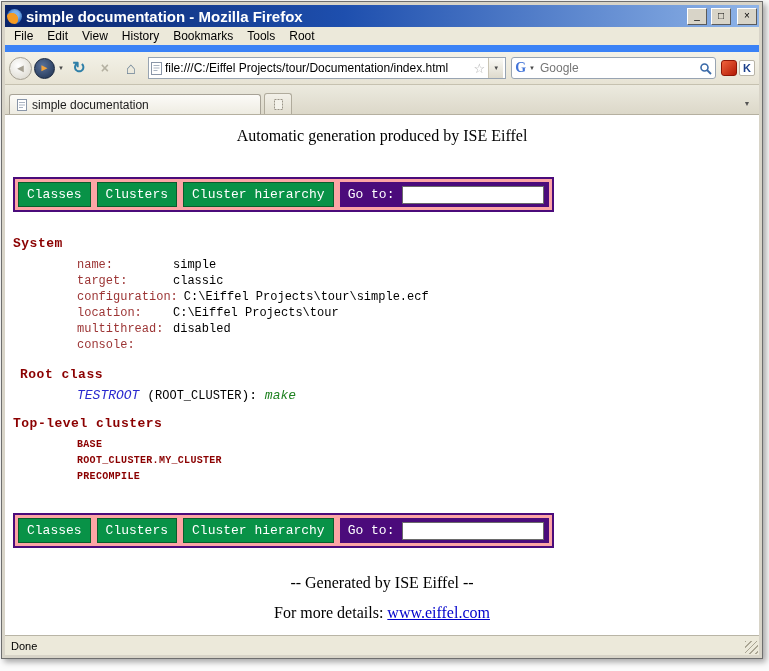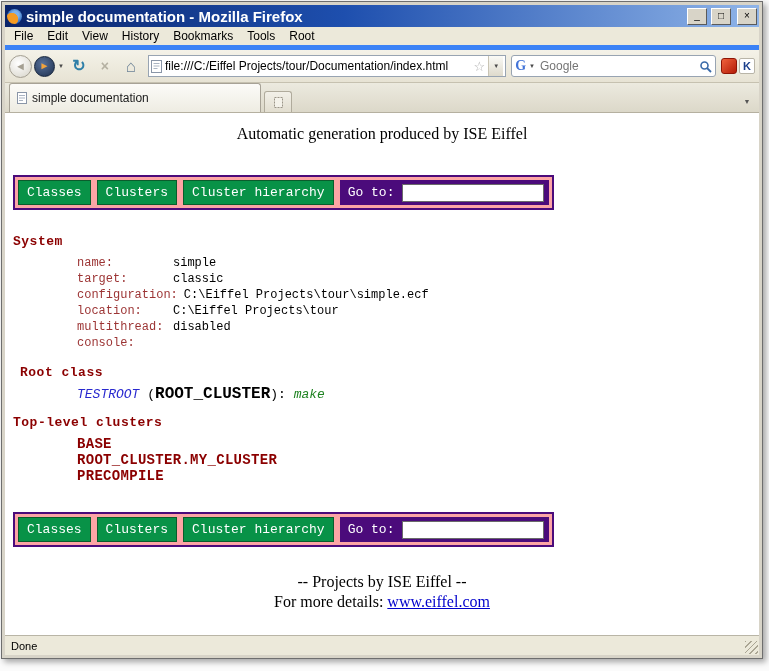--- a/index.html
+++ b/index.html
@@ -19,21 +19,21 @@
       radial-gradient(circle at 32% 68%, #f59b23 0 42%, rgba(0,0,0,0) 46%),
       radial-gradient(circle at 55% 40%, #7fb1e8 0 30%, #2a63b8 70%, #173f7e 100%); }
   .title-text{ flex:1; color:#fff; font-size:15px; font-weight:bold; white-space:nowrap; overflow:hidden; }
   .win-btn{ width:20px; height:17px; flex:0 0 20px; background:#d8d4c8;
     border:1px solid; border-color:#ffffff #5a5a5a #5a5a5a #ffffff;
     font-size:10px; line-height:1; display:flex; align-items:center; justify-content:center;
     padding:0; color:#000; font-family:inherit; }
   .win-btn.close{ margin-left:2px; }
   
   .menubar{ flex:0 0 21px; display:flex; align-items:center; background:#ece9da;
-    border-bottom:5px solid #3b82f6; padding:0 2px; }
+    border-bottom:7px solid #3b82f6; padding:0 2px; }
   .menu-item{ font-size:12px; padding:2px 7px; color:#000; cursor:default; }
   
   .toolbar{ flex:0 0 33px; display:flex; align-items:center;
     background:linear-gradient(#f4f2e8,#e7e3d4); border-bottom:1px solid #c6c1b0;
     padding:0 4px; gap:2px; }
   .nav-circle{ width:23px; height:23px; border-radius:50%; display:flex; align-items:center;
     justify-content:center; font-size:11px; line-height:1; }
   .nav-back{ background:radial-gradient(circle at 40% 35%, #ffffff, #d6d3c8);
     border:1px solid #a49f92; color:#a49f92; }
   .nav-forward{ width:21px; height:21px;
@@ -62,21 +62,21 @@
   .search-input{ flex:1; border:none; outline:none; font-size:12px; color:#555;
     min-width:0; background:transparent; font-family:"Liberation Sans", sans-serif; }
   .magnifier svg{ display:block; }
   .ext-icon{ width:16px; height:16px; flex:0 0 16px; border-radius:3px; }
   .ext-red{ background:linear-gradient(135deg,#f0633c,#b31b07); border:1px solid #8e1505; }
   .ext-k{ background:#fff; border:1px solid #b9b5a8; border-radius:2px; color:#1a3f8c;
     font-size:11px; font-weight:bold; display:flex; align-items:center; justify-content:center; }
   
   .tabbar{ flex:0 0 30px; background:linear-gradient(#eceadf,#dcd8c9);
     border-bottom:1px solid #b5b0a0; display:flex; align-items:flex-end; padding:0 4px; gap:3px; }
-  .tab{ width:252px; height:29px; background:linear-gradient(#fcfbf8,#eeece2);
+  .tab{ width:252px; height:20px; background:linear-gradient(#fcfbf8,#eeece2);
     border:1px solid #a7a296; border-bottom:none; border-radius:3px 3px 0 0;
     display:flex; align-items:center; gap:5px; padding:0 7px; }
   .tab-label{ font-size:12px; color:#1a1a1a; white-space:nowrap; overflow:hidden; }
   .tab-stub{ width:28px; height:21px; background:linear-gradient(#f2f0e8,#e2ded0);
     border:1px solid #b0ab9c; border-bottom:none; border-radius:3px 3px 0 0;
     display:flex; align-items:center; justify-content:center; }
   .tab-list-btn{ margin-left:auto; width:16px; height:22px; display:flex; align-items:center;
     justify-content:center; font-size:7px; color:#555; }
   
   .content{ flex:1; background:#fff; overflow:hidden; padding-top:12px;
@@ -95,28 +95,28 @@
     padding:0 2px; font-family:"Liberation Sans", sans-serif; }
   .section-heading{ font-size:13px; font-weight:bold; color:#8b0000; letter-spacing:0.5px; }
   .h-system{ margin:24px 0 0 8px; }
   .h-root{ margin:14px 0 0 8px;padding-left:7px; }
   .h-clusters{ margin:12px 0 0 8px; }
   .sys-rows{ margin:6px 0 0 72px; }
   .sys-row{ font-size:12px; line-height:16px; color:#000; white-space:nowrap; }
   .sys-label{ display:inline-block; min-width:96px; padding-right:6px; color:#9c3434; }
   .root-line{ margin:6px 0 0 72px; font-size:13px; line-height:16px; color:#000; }
   .class-link{ color:#2929cf; font-style:italic; cursor:pointer; }
-  .cluster-small{ font-size:16px;font-weight:bold; }
+  .cluster-small{ font-size:12px; }
   .creator-link{ color:#1e8220; font-style:italic; cursor:pointer; }
   .clusters-list{ margin:6px 0 0 72px; }
-  .cluster-item{ font-size:14px; font-weight:bold; color:#8b0000; line-height:16px;
+  .cluster-item{ font-size:10px; font-weight:bold; color:#8b0000; line-height:16px;
     letter-spacing:0.3px; cursor:pointer; }
   .footer{ margin-top:26px; text-align:center; font-family:"Liberation Serif", serif;
     font-size:16px; color:#000; }
-  .footer-line2{ margin-top:2px; }
+  .footer-line2{ margin-top:12px; }
   .eiffel-link{ color:#0000cc; text-decoration:underline; cursor:pointer; }
   
   .statusbar{ flex:0 0 20px; background:#ece9da; border-top:1px solid #b9b5a6;
     display:flex; align-items:center; padding:0 6px; position:relative; }
   .status-text{ font-size:11px; color:#000; }
   .resize-grip{ position:absolute; right:1px; bottom:1px; width:13px; height:13px;
     background:repeating-linear-gradient(135deg, #aaa593 0 1px, transparent 1px 4px); }
 </style>
 </head>
 <body>
@@ -238,21 +238,21 @@
           <span class="nav-btn">Clusters</span>
           <span class="nav-btn">Cluster hierarchy</span>
           <span class="goto">
             <span>Go to:</span>
             <input class="goto-input" value="" style="">
           </span>
         </div>
     </div>
 
     <div class="footer">
-      <div>-- Projects by ISE Eiffel --</div>
+      <div>-- Generated by ISE Eiffel --</div>
       <div class="footer-line2"><span>For more details: </span><span class="eiffel-link">www.eiffel.com</span></div>
     </div>
 
   </div>
 
   <div class="statusbar">
     <span class="status-text">Done</span>
     <span class="resize-grip"></span>
   </div>
 

